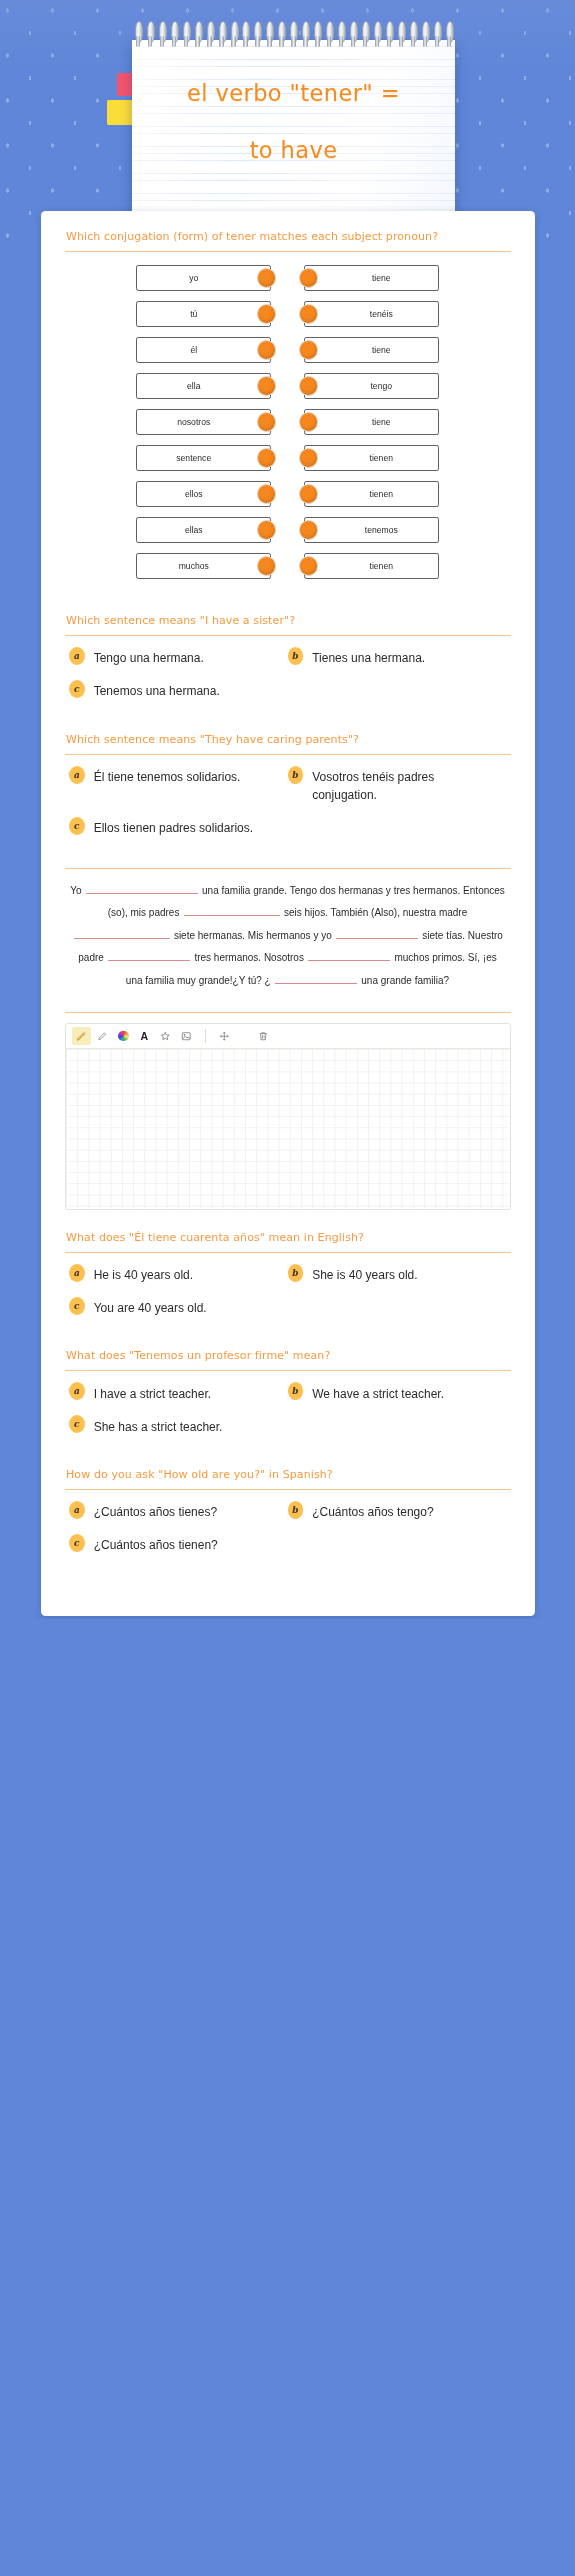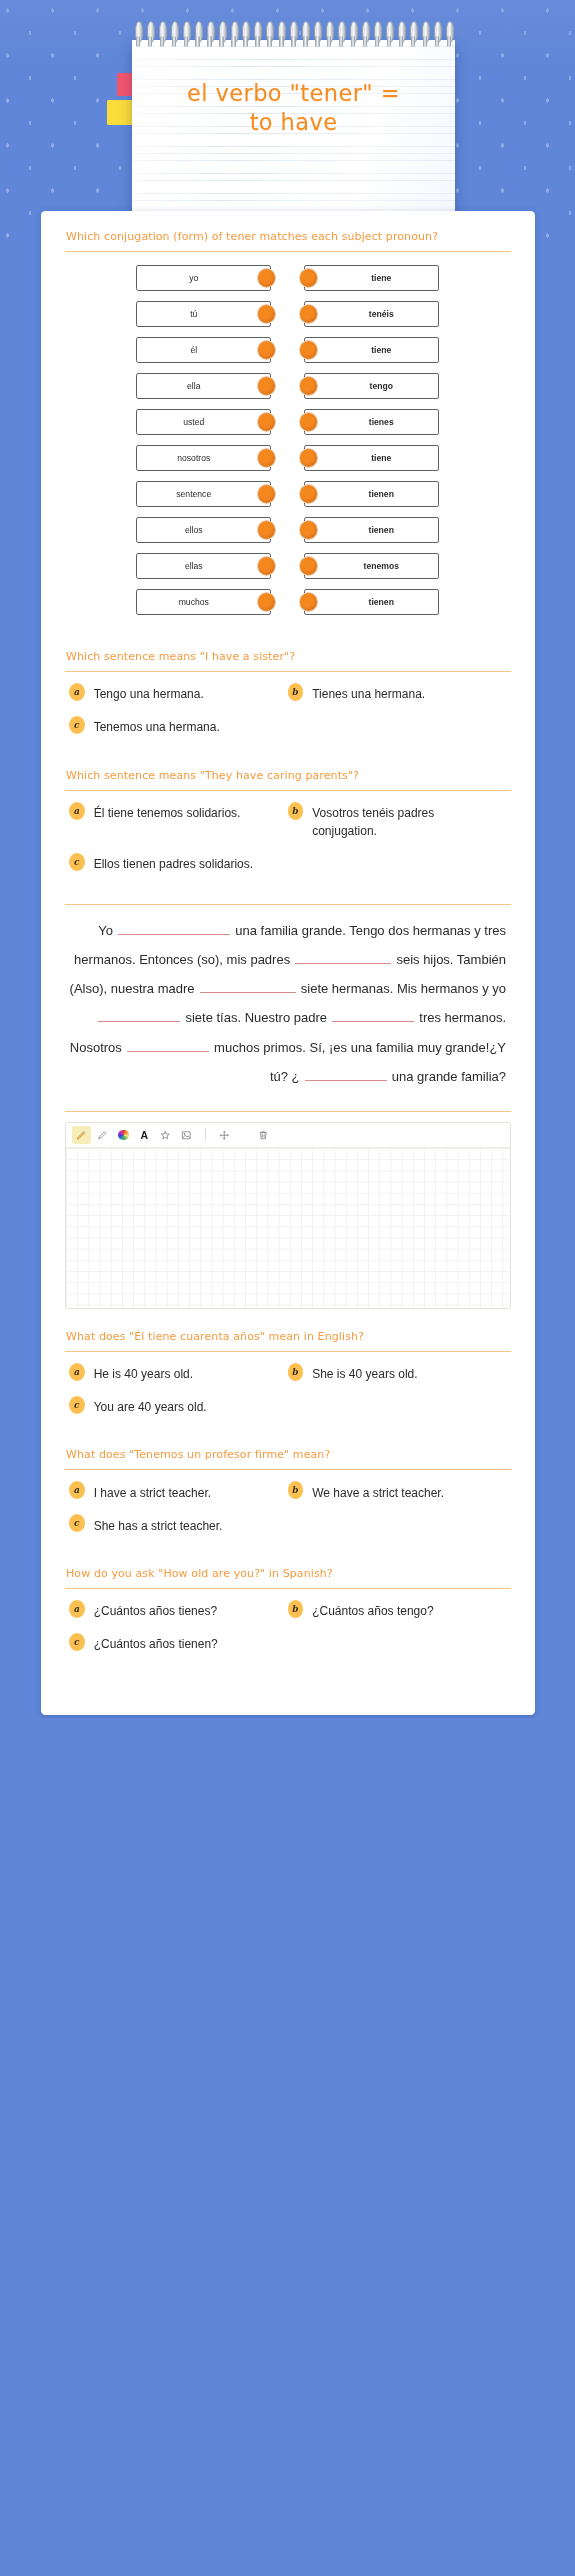--- a/index.html
+++ b/index.html
@@ -96,21 +96,21 @@
     text-align: center;
     color: #f68b1f;
     font-family: "DejaVu Sans", sans-serif;
     font-size: 22.5px;
     font-weight: 400;
     line-height: 1.28;
     letter-spacing: 0.4px;
     text-shadow: 0 0.7px 0.7px rgba(246,139,31,0.18);
   }
   .notepad-title .l1 { display:block; white-space: nowrap; }
-  .notepad-title .l2 { display:block; }
+  .notepad-title .l2 { display:block;margin-top:28px; }
 
   
   .sheet {
     position: relative;
     width: 494px;
     margin: -27px auto 3px auto;
     background: #ffffff;
     border-radius: 4.5px;
     box-shadow: 0 1.5px 7.5px rgba(20,40,90,0.20);
     padding: 18px 22.5px 30px 22.5px;
@@ -150,21 +150,21 @@
     border-radius: 2.2px;
     background: #fff;
     display: flex;
     align-items: center;
     justify-content: center;
     font-size: 8.6px;
     color: #2b2b2b;
     font-family: "Liberation Sans", sans-serif;
   }
   .match-left .match-box { padding-right: 19.5px; }
-  .match-right .match-box { padding-left: 19.5px; font-weight: bold; }
+  .match-right .match-box { padding-left: 19.5px; }
   .dot {
     position: absolute;
     top: 50%;
     width: 19.5px; height: 19.5px;
     margin-top: -9.7px;
     border-radius: 50%;
     background: #f5871f;
     border: 1.1px solid #e7d6c4;
     box-shadow: inset -1.5px -2.2px 3px rgba(0,0,0,0.10);
     z-index: 2;
@@ -203,25 +203,25 @@
   }
   .mc-text {
     font-size: 12px;
     line-height: 1.5;
     color: #2b2b2b;
     padding-top: 3px;
   }
 
   
   .fib {
-    font-size: 13px;
+    font-size: 10px;
     line-height: 2.25;
     color: #2b2b2b;
     padding: 0 6px;
-    text-align: right;
+    text-align: center;
   }
   .blank {
     display: inline-block;
     border-bottom: 0.7px solid #d98b8b;
     vertical-align: baseline;
     margin: 0 1.5px;
   }
   .b-lg { width: 112px; }
   .b-md { width: 96px; }
   .b-sm { width: 82px; }
@@ -354,30 +354,20 @@
             <div class="dot"></div>
           </div>
         </div>
         <div class="match-row">
           <div class="match-cell match-left">
             <div class="match-box">ella</div>
             <div class="dot"></div>
           </div>
           <div class="match-cell match-right">
             <div class="match-box">tengo</div>
-            <div class="dot"></div>
-          </div>
-        </div>
-        <div class="match-row">
-          <div class="match-cell match-left">
-            <div class="match-box">usted</div>
-            <div class="dot"></div>
-          </div>
-          <div class="match-cell match-right">
-            <div class="match-box">tienes</div>
             <div class="dot"></div>
           </div>
         </div>
         <div class="match-row">
           <div class="match-cell match-left">
             <div class="match-box">nosotros</div>
             <div class="dot"></div>
           </div>
           <div class="match-cell match-right">
             <div class="match-box">tiene</div>

